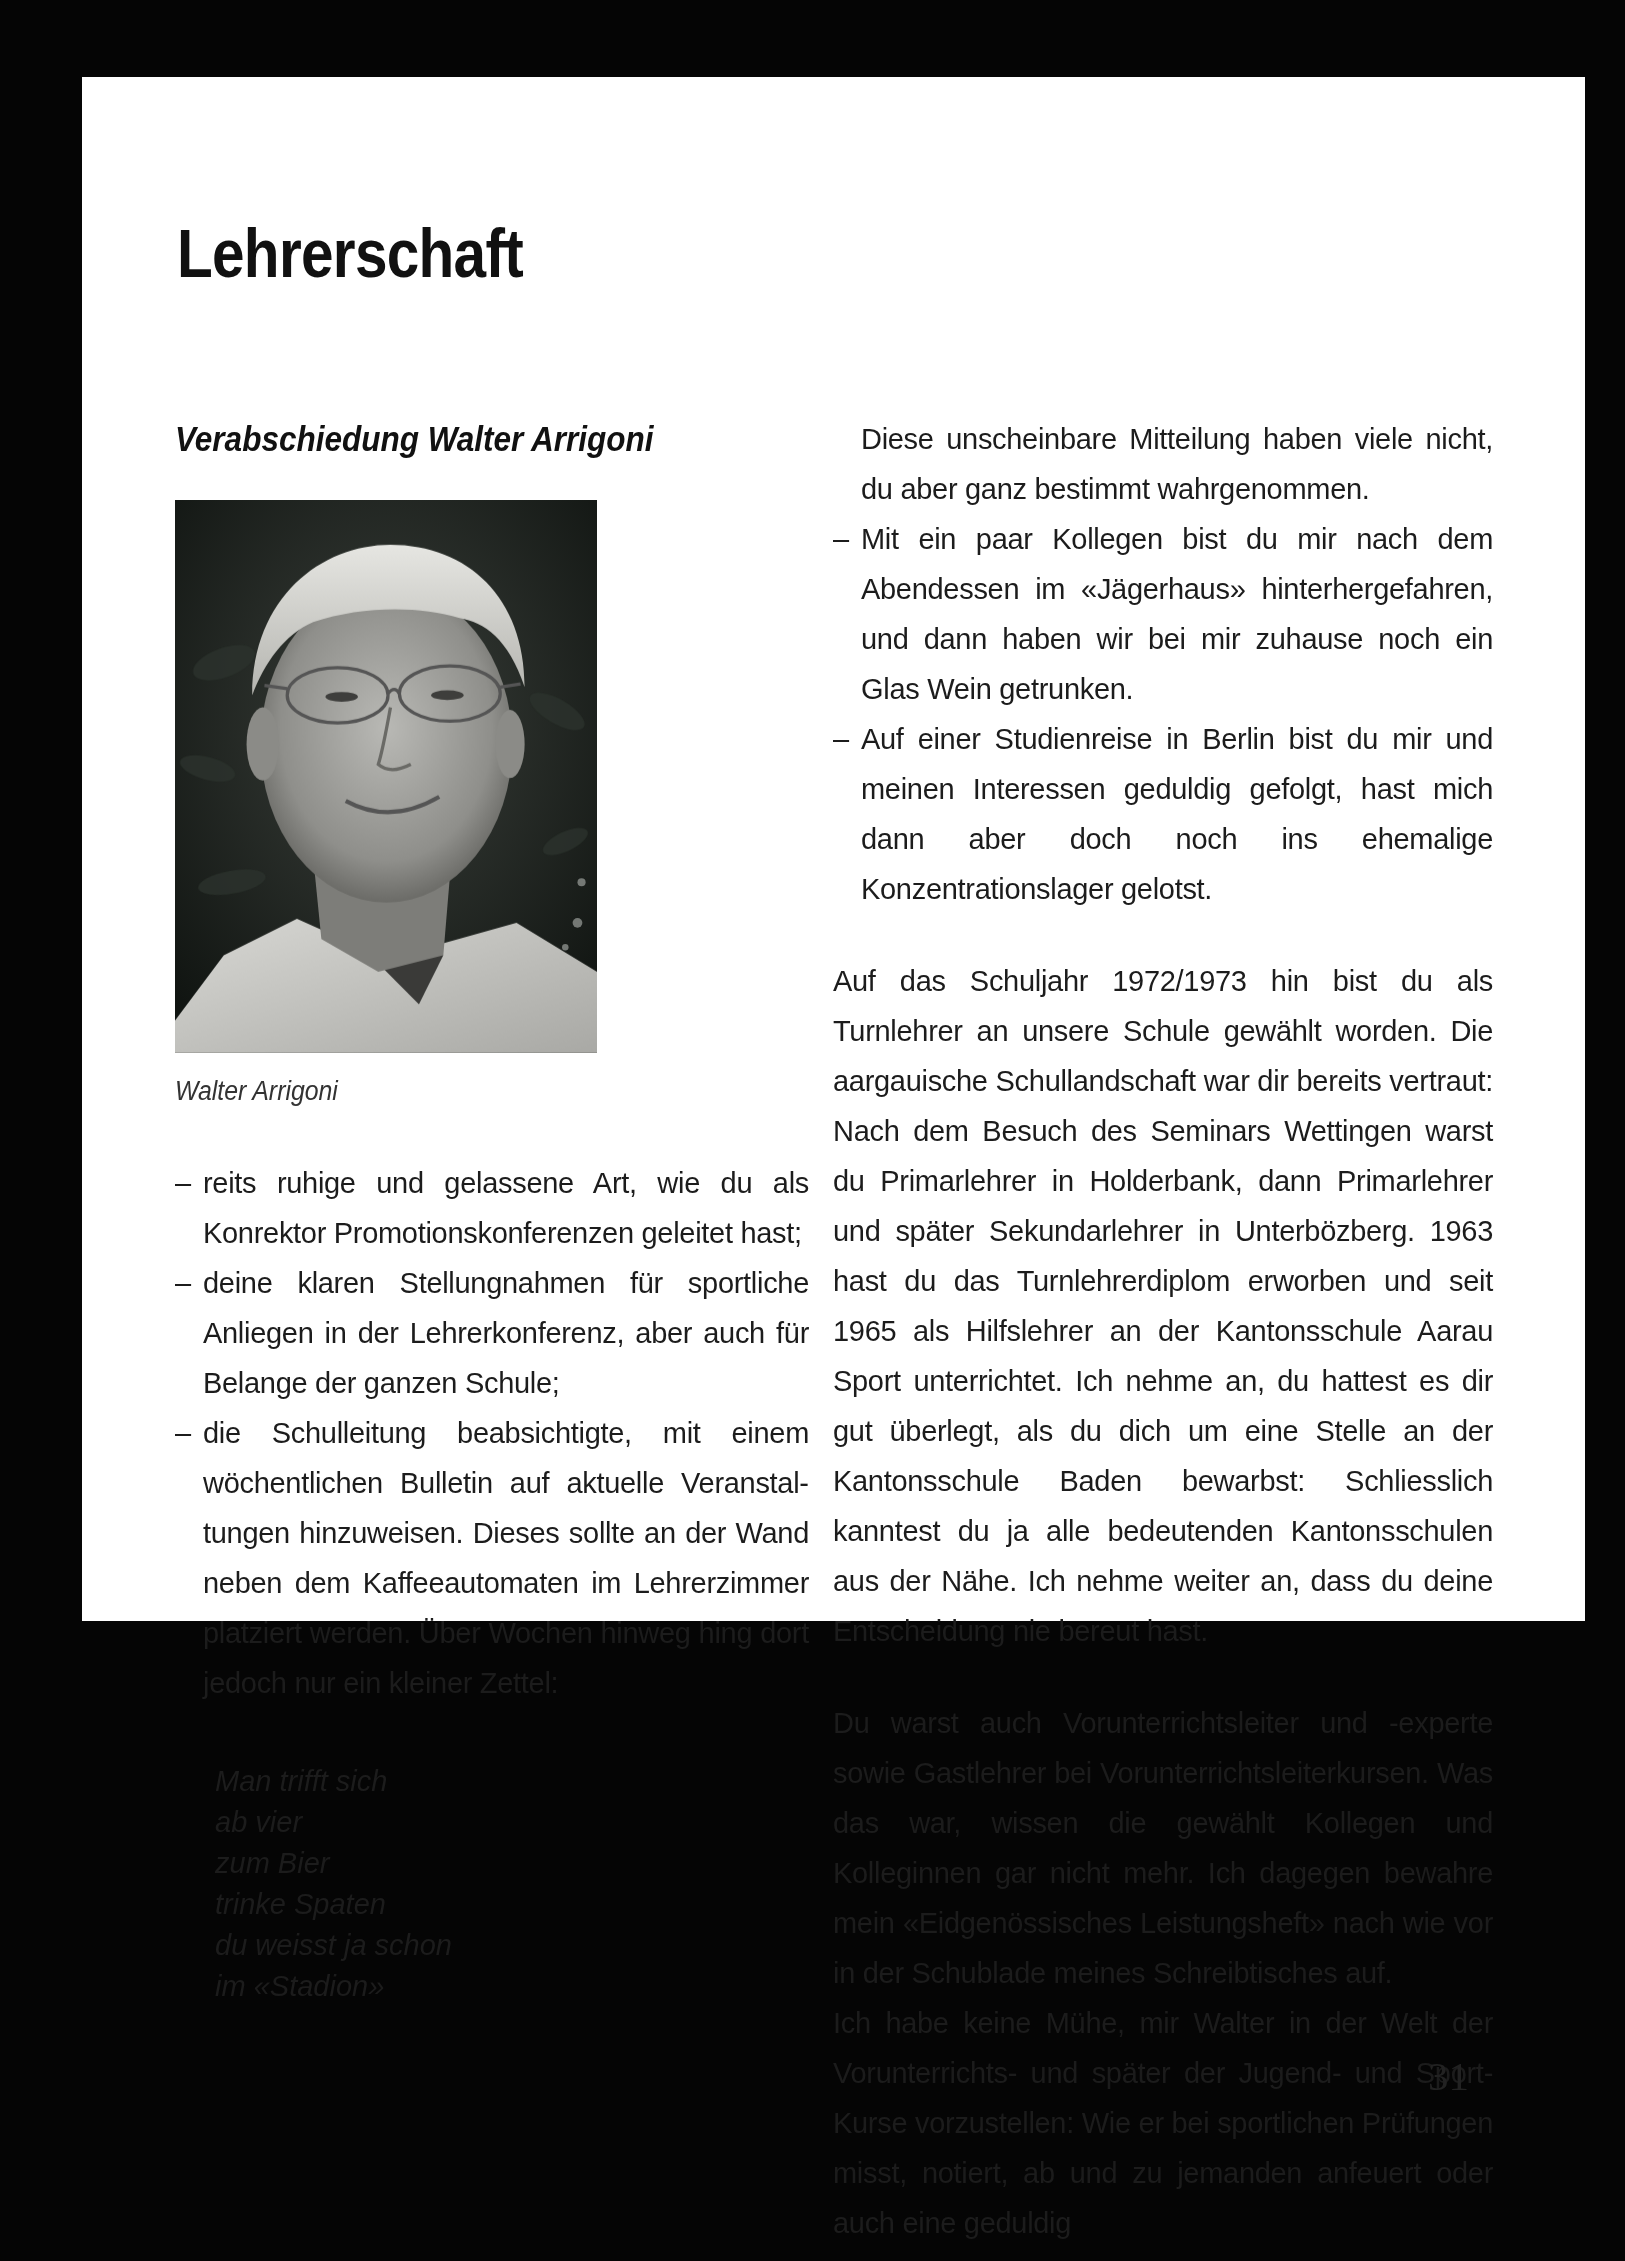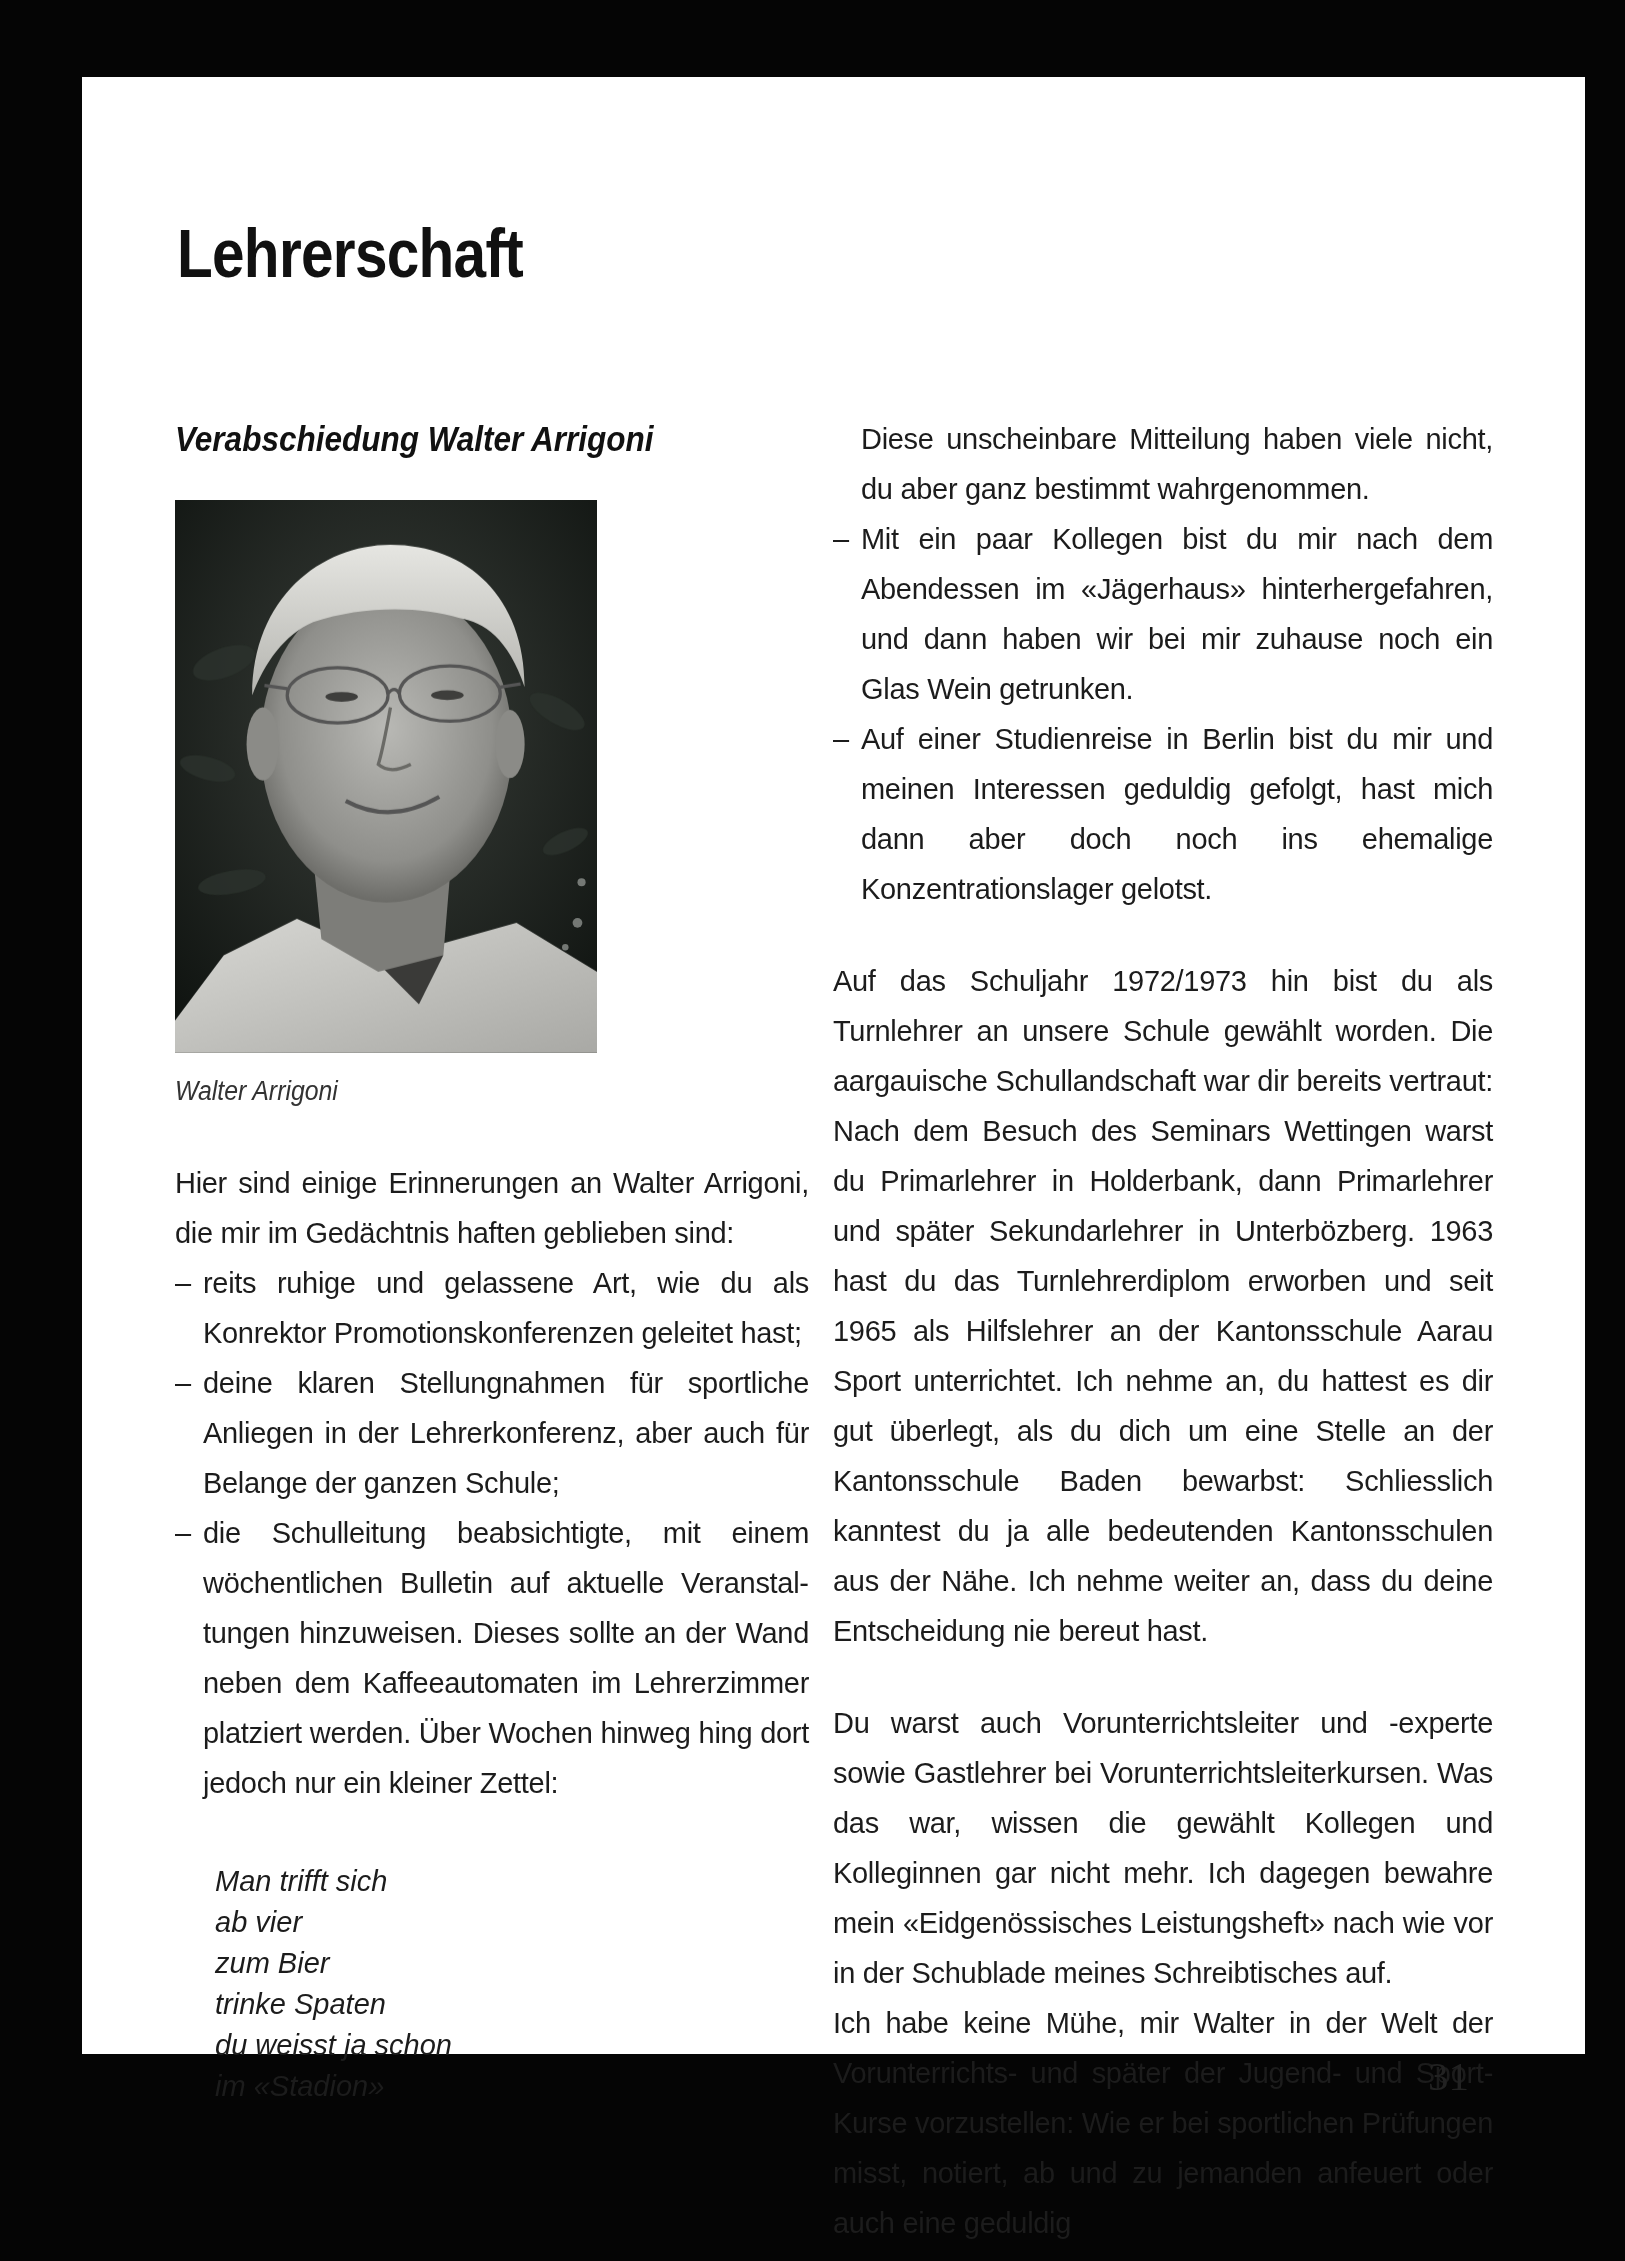--- a/index.html
+++ b/index.html
@@ -13,21 +13,21 @@
       position: relative;
       overflow: hidden;
       font-family: "DejaVu Sans", sans-serif;
       color: #1a1a1a;
     }
     .page {
       position: absolute;
       left: 82px;
       top: 77px;
       width: 1503px;
-      height: 1977px;
+      height: 1544px;
       background: #ffffff;
     }
     .chapter-title {
       position: absolute;
       left: 95px;
       top: 137px;
       margin: 0;
       font-family: "Liberation Sans", sans-serif;
       font-weight: bold;
       font-size: 68px;
@@ -205,21 +205,20 @@
 
         <path d="M210 370 Q265 400 325 365" fill="none" stroke="#555" stroke-width="5"></path>
       </svg>
     </div>
 
     <p class="caption">Walter Arrigoni</p>
 
     <div style="height:46px"></div>
 
     <div class="text">
-      <p>Hier sind einige Erinnerungen an Walter Arrigo­ni, die mir im Gedächtnis haften geblieben sind:</p>
       <ul class="bullets">
         <li>
           <span class="dash">–</span>
           <span>reits ruhige und gelassene Art, wie du als Konrektor Promotionskonferenzen geleitet hast;</span>
         </li>
         <li>
           <span class="dash">–</span>
           <span>deine klaren Stellungnahmen für sportliche Anliegen in der Lehrerkonferenz, aber auch für Belange der ganzen Schule;</span>
         </li>
         <li>

